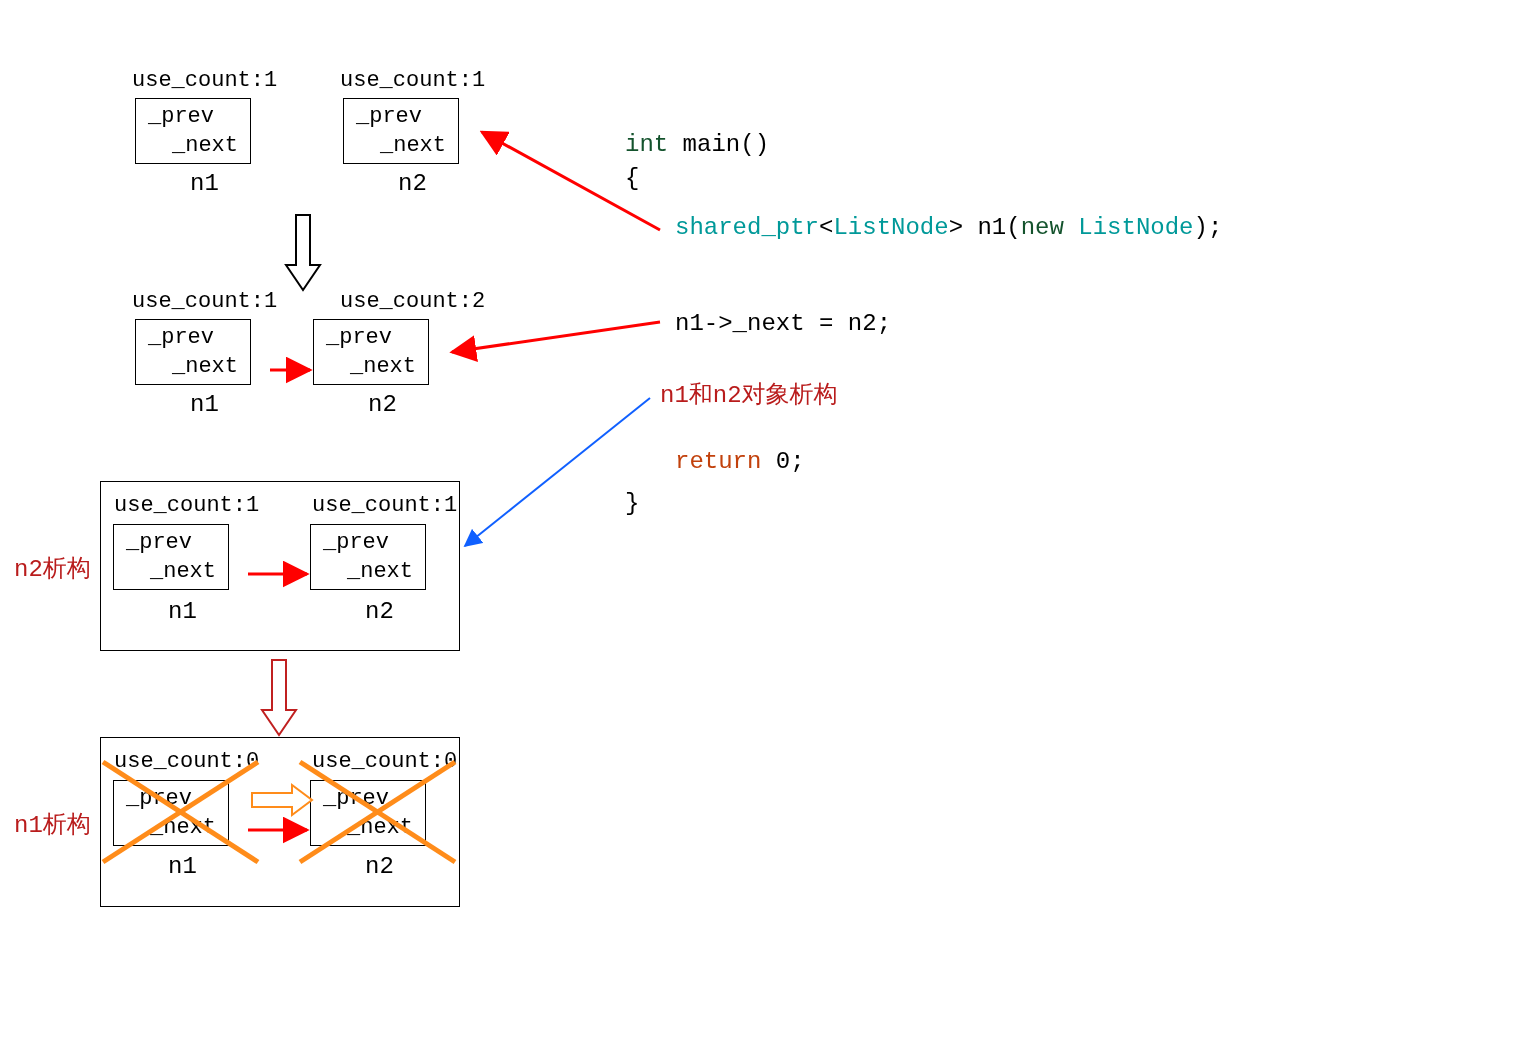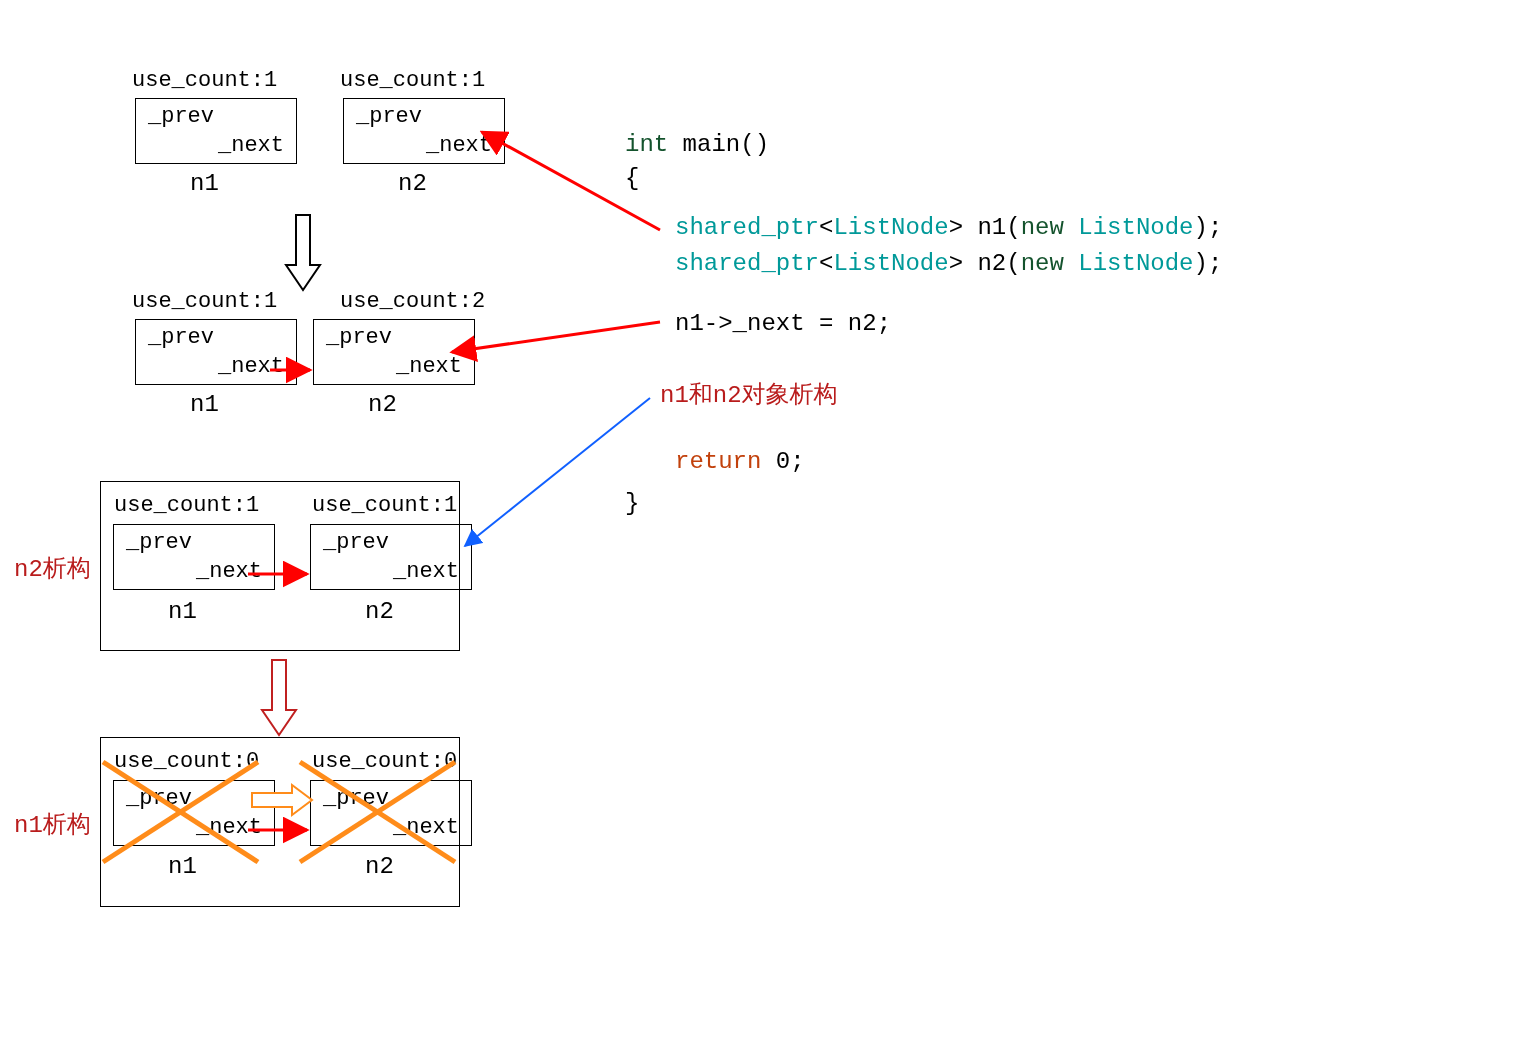--- a/index.html
+++ b/index.html
@@ -12,21 +12,21 @@
   }
   .stage {
     position: relative;
     width: 1521px;
     height: 1059px;
   }
   .abs { position: absolute; }
 
   .node-box {
     border: 1px solid #000;
-    width: 162px;
+    width: 116px;
     height: 66px;
     box-sizing: border-box;
     text-align: center;
     font-size: 22px;
   }
   .node-box .prev {
     position: absolute;
     left: 12px;
     top: 5px;
   }
@@ -128,21 +128,20 @@
     <span class="abs prev">_prev</span>
     <span class="abs next">_next</span>
   </div>
   <div class="abs name-label" style="left:365px; top:853px;">n2</div>
 
   <div class="abs code-line" style="left:625px; top:131px;"><span class="kw">int</span><span class="cbody"> main()</span></div>
   <div class="abs code-line" style="left:625px; top:165px;"><span class="cbody">{</span></div>
 
   <div class="abs code-line" style="left:675px; top:214px;"><span class="type">shared_ptr</span><span class="cbody">&lt;</span><span class="type">ListNode</span><span class="cbody">&gt; n1(</span><span class="kw">new</span><span class="type"> ListNode</span><span class="cbody">);</span></div>
 
-  <div class="abs code-line" style="left:675px; top:250px;"><span class="type">shared_ptr</span><span class="cbody">&lt;</span><span class="type">ListNode</span><span class="cbody">&gt; n2(</span><span class="kw">new</span><span class="type"> ListNode</span><span class="cbody">);</span></div>
 
   <div class="abs code-line" style="left:675px; top:310px;"><span class="cbody">n1-&gt;_next = n2;</span></div>
 
   <div class="abs code-line red-text" style="left:660px; top:378px;"><span>n1和n2对象析构</span></div>
 
   <div class="abs code-line" style="left:675px; top:448px;"><span class="pk">return</span><span class="cbody"> 0;</span></div>
 
   <div class="abs code-line" style="left:625px; top:490px;"><span class="cbody">}</span></div>
 
   <svg class="overlay" viewBox="0 0 1521 1059">

